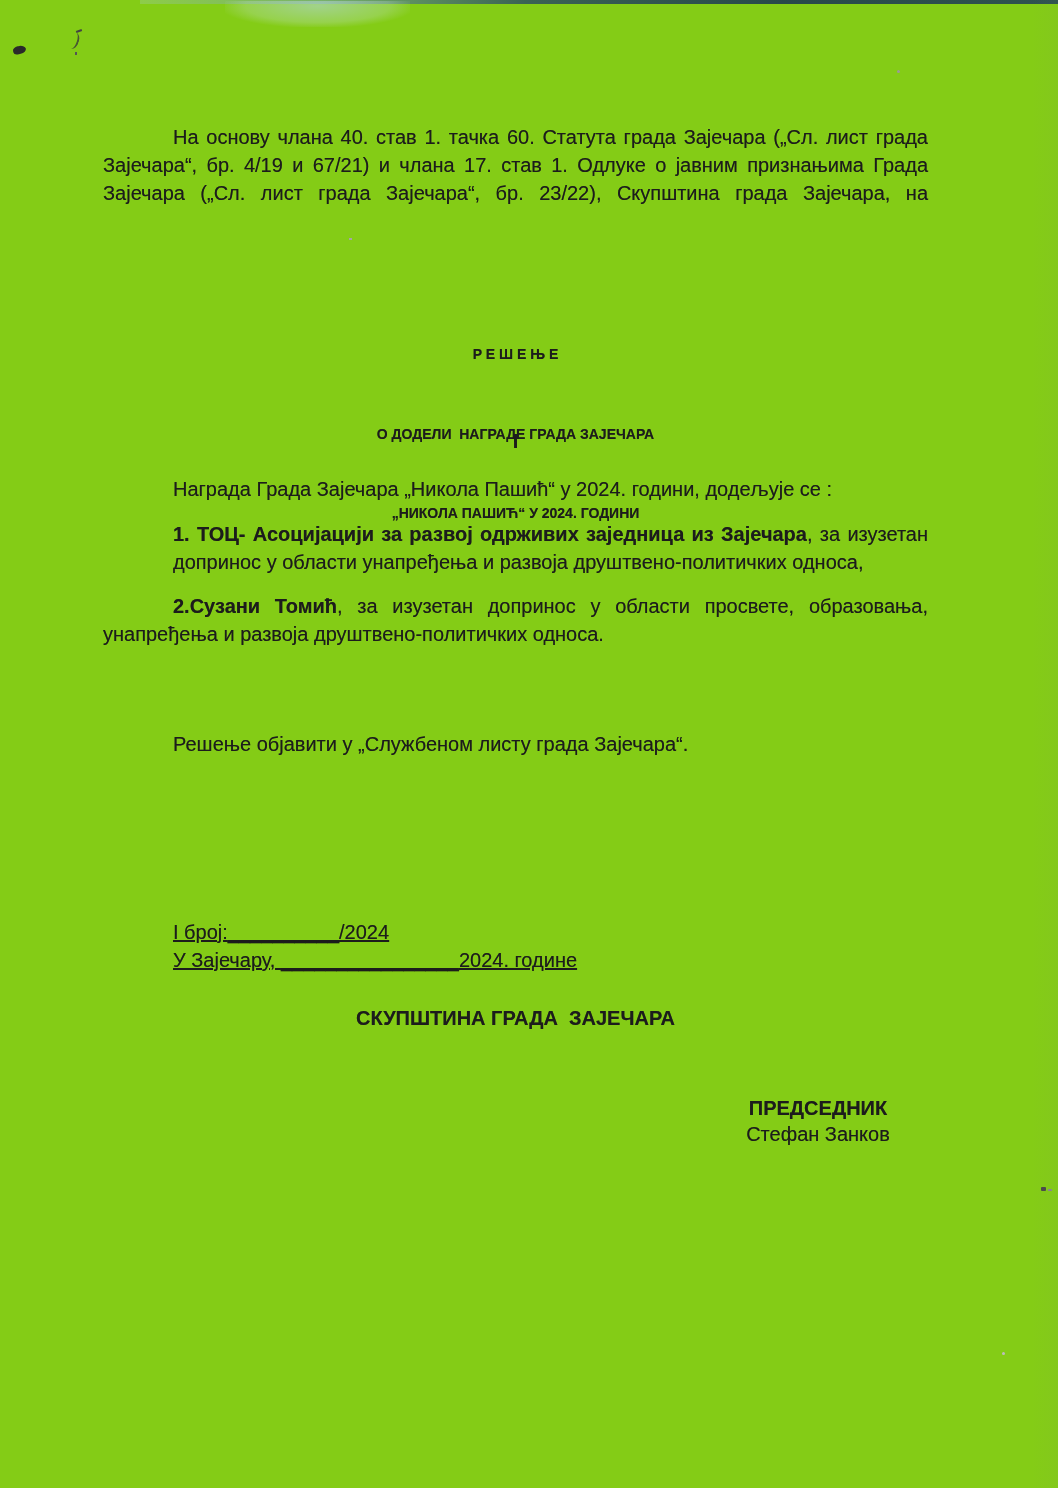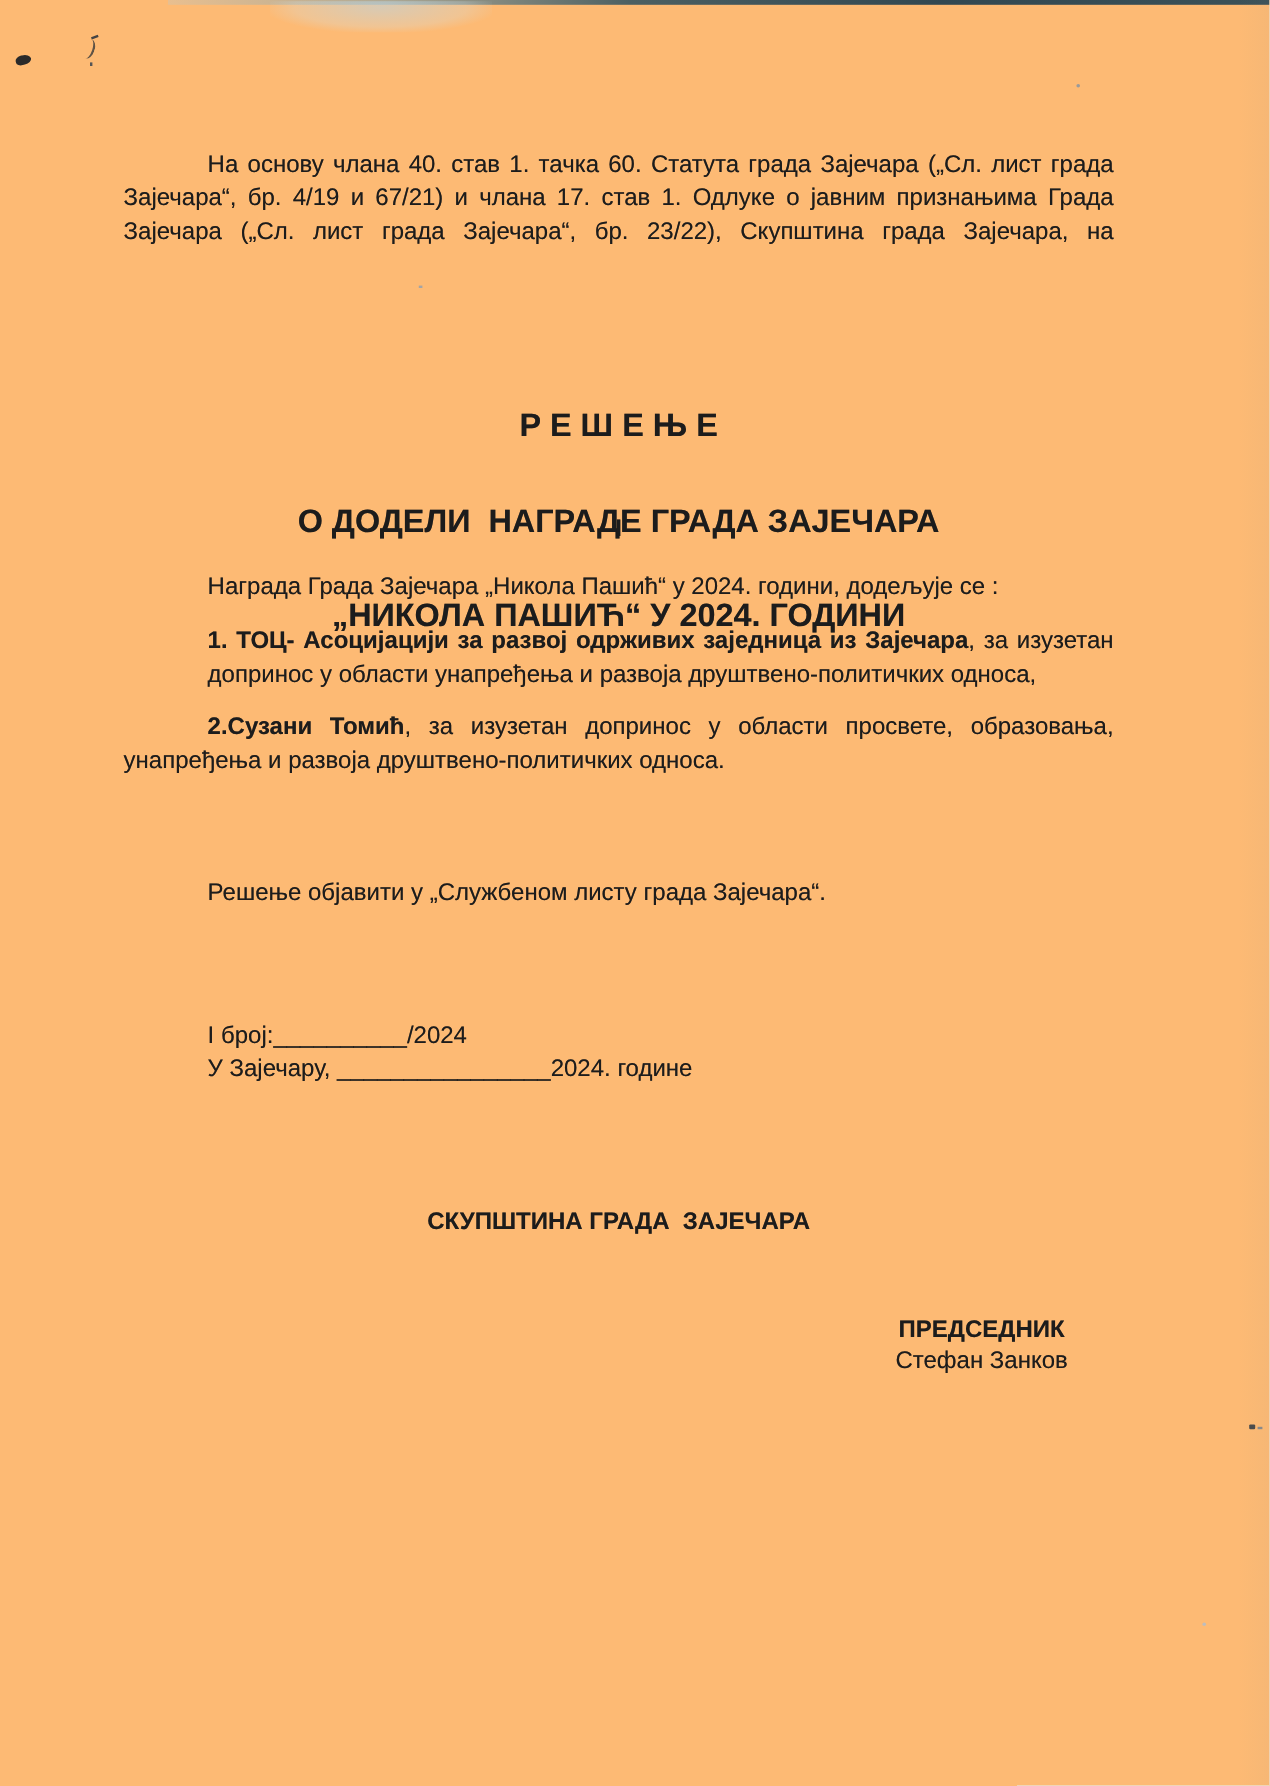--- a/index.html
+++ b/index.html
@@ -1,31 +1,31 @@
 <!DOCTYPE html>
 <html><head>
 <meta charset="utf-8">
 <style>
   html,body { margin:0; padding:0; background:#e8e8e8; }
   .page {
     position:relative;
     width:1058px; height:1488px;
     margin:0 auto;
-    background:#fdba74;
+    background:#84cc16;
     overflow:hidden;
     font-family:"Liberation Sans","DejaVu Sans",sans-serif;
     color:#1c1c1c;
     text-shadow:0 0 0.5px rgba(30,30,30,0.55);
   }
   .block { position:absolute; left:103px; width:825px; font-size:20px; line-height:28px; }
   .jline { text-align:justify; text-align-last:justify; }
   .indent { padding-left:70px; }
   .b { font-weight:bold; }
   .center { text-align:center; }
-  .title-block { font-weight:bold; font-size:27px; line-height:26.5px; text-align:center; white-space:pre-wrap; }
+  .title-block { font-weight:bold; font-size:14px; line-height:26.5px; text-align:center; white-space:pre-wrap; }
   .numeral { font-weight:bold; text-align:center; }
   .item1-block { position:absolute; left:173px; width:755px; font-size:20px; line-height:28px; }
   .sig-right { position:absolute; right:130px; width:220px; text-align:center; font-size:20px; line-height:26px; }
   .assembly { font-weight:bold; white-space:pre-wrap;text-align:center; }
   .pre { white-space:pre-wrap; }
 
   
   .top-edge {
     position:absolute; top:0; left:140px; right:0; height:4px;
     background:linear-gradient(to right,
@@ -101,21 +101,21 @@
   </div>
 
   <div class="block" style="top:592px;">
     <div class="jline indent"><span class="b">2.Сузани Томић</span><span>, за изузетан допринос у области просвете, образовања,</span></div>
     <div>унапређења и развоја друштвено-политичких односа.</div>
   </div>
 
 
   <div class="block indent" style="top:730px;">Решење објавити у „Службеном листу града Зајечара“.</div>
 
-  <div class="block" style="top:849px; left:173px; width:755px;">
+  <div class="block" style="top:918px; left:173px; width:755px;text-decoration:underline;">
     <div><span>I број:</span><span>__________</span><span>/2024</span></div>
     <div><span class="pre">У Зајечару, </span><span>________________</span><span>2024. године</span></div>
   </div>
 
   <div class="block center assembly" style="top:1004px;">СКУПШТИНА ГРАДА  ЗАЈЕЧАРА</div>
 
   <div class="sig-right" style="top:1095px;">
     <div class="b">ПРЕДСЕДНИК</div>
     <div>Стефан Занков</div>
   </div>

